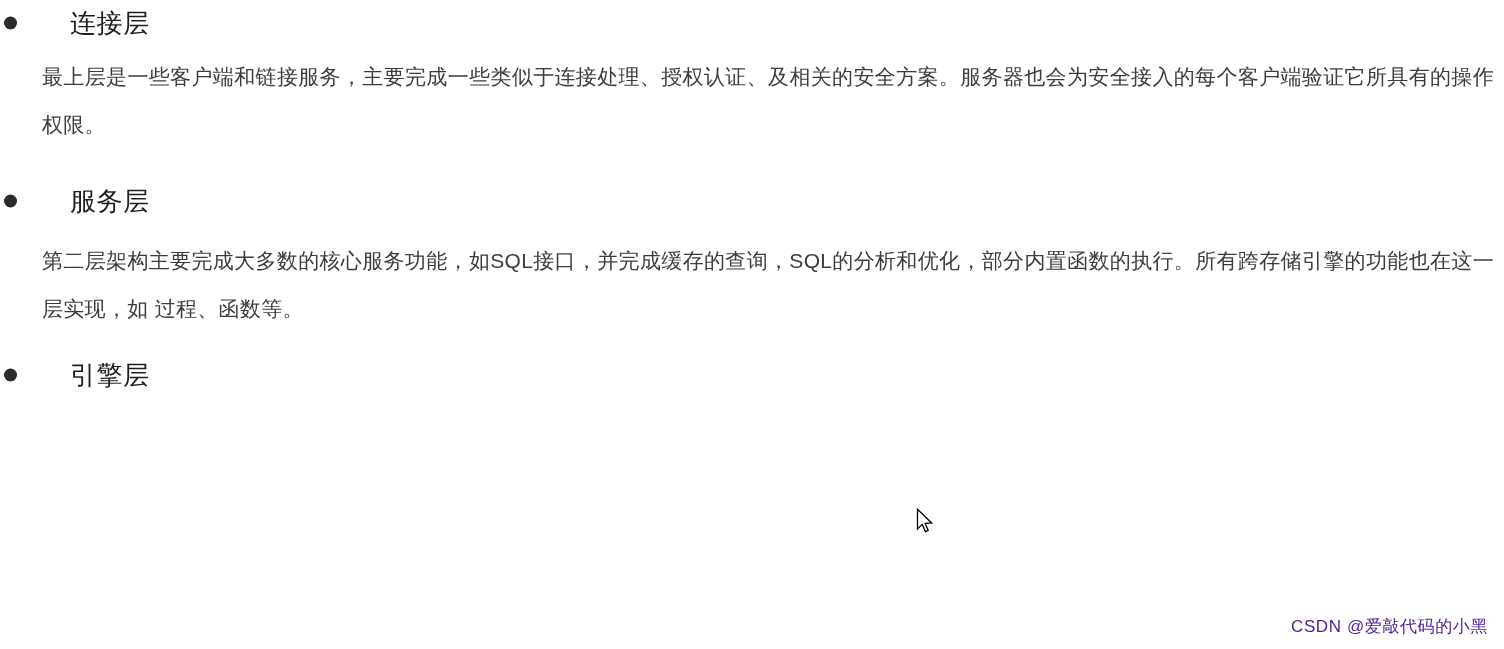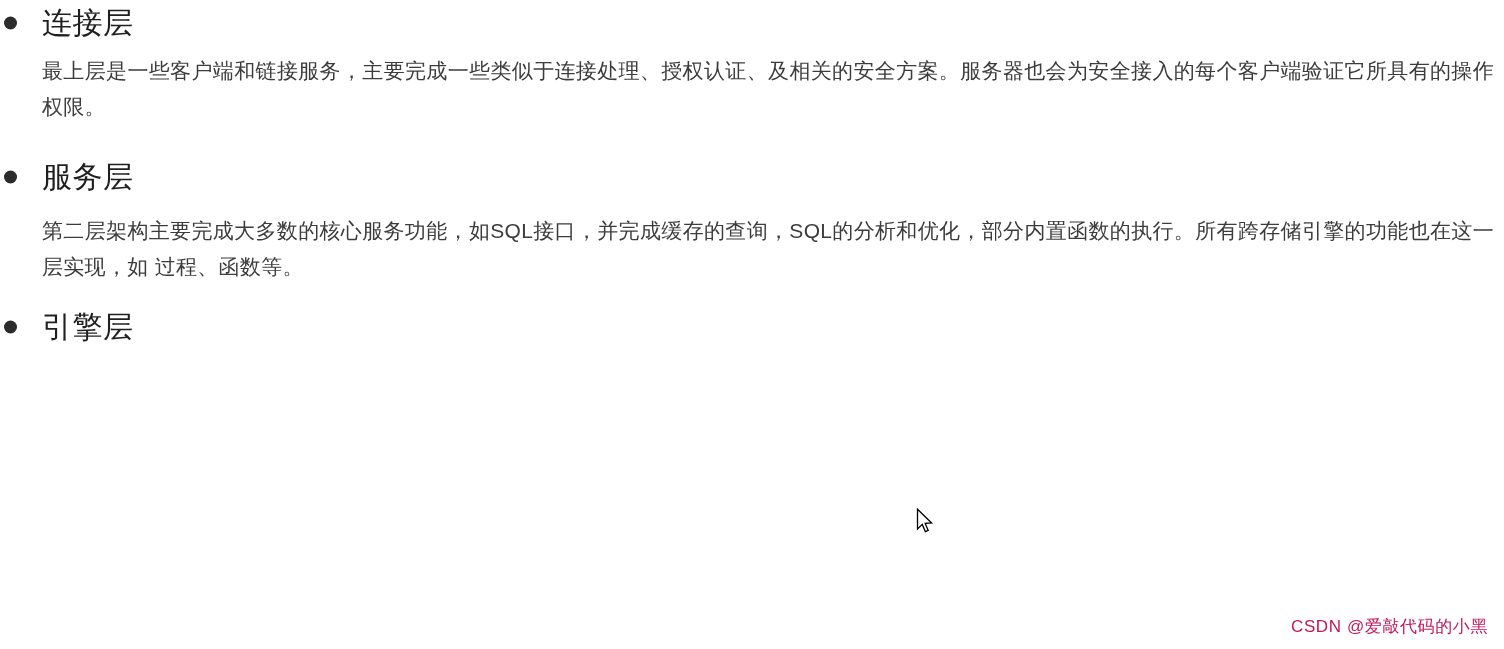--- a/index.html
+++ b/index.html
@@ -46,30 +46,31 @@
     left: -38px;
     top: 50%;
     transform: translateY(-50%);
     width: 13px;
     height: 13px;
     border-radius: 50%;
     background: #2b2b2b;
   }
 
   .heading-text {
-    font-size: 30px;
+    font-size: 26px;
     line-height: 32px;
     color: #1f1f1f;
     font-weight: 400;
     letter-spacing: 0.5px;
+    margin-left: 28px;
   }
 
   .para {
     font-size: 21px;
-    line-height: 36px;
+    line-height: 48px;
     color: #3c3c3c;
     letter-spacing: 0.3px;
     max-width: 1452px;
     text-align: justify;
     text-justify: inter-ideograph;
     word-break: break-all;
   }
 
   
   .sec-0 { margin-top: 0px; }
@@ -84,21 +85,21 @@
 
   .sec-3 { margin-top: 22px; }
   .sec-3 .para { margin-top: 14px; }
 
   .watermark {
     position: absolute;
     right: 16px;
     bottom: 12px;
     font-size: 17px;
     line-height: 20px;
-    color: #be185d;
+    color: #4c1d95;
     letter-spacing: 0.6px;
     white-space: nowrap;
     user-select: none;
   }
 
   .cursor {
     position: absolute;
     left: 916px;
     top: 508px;
     width: 20px;

